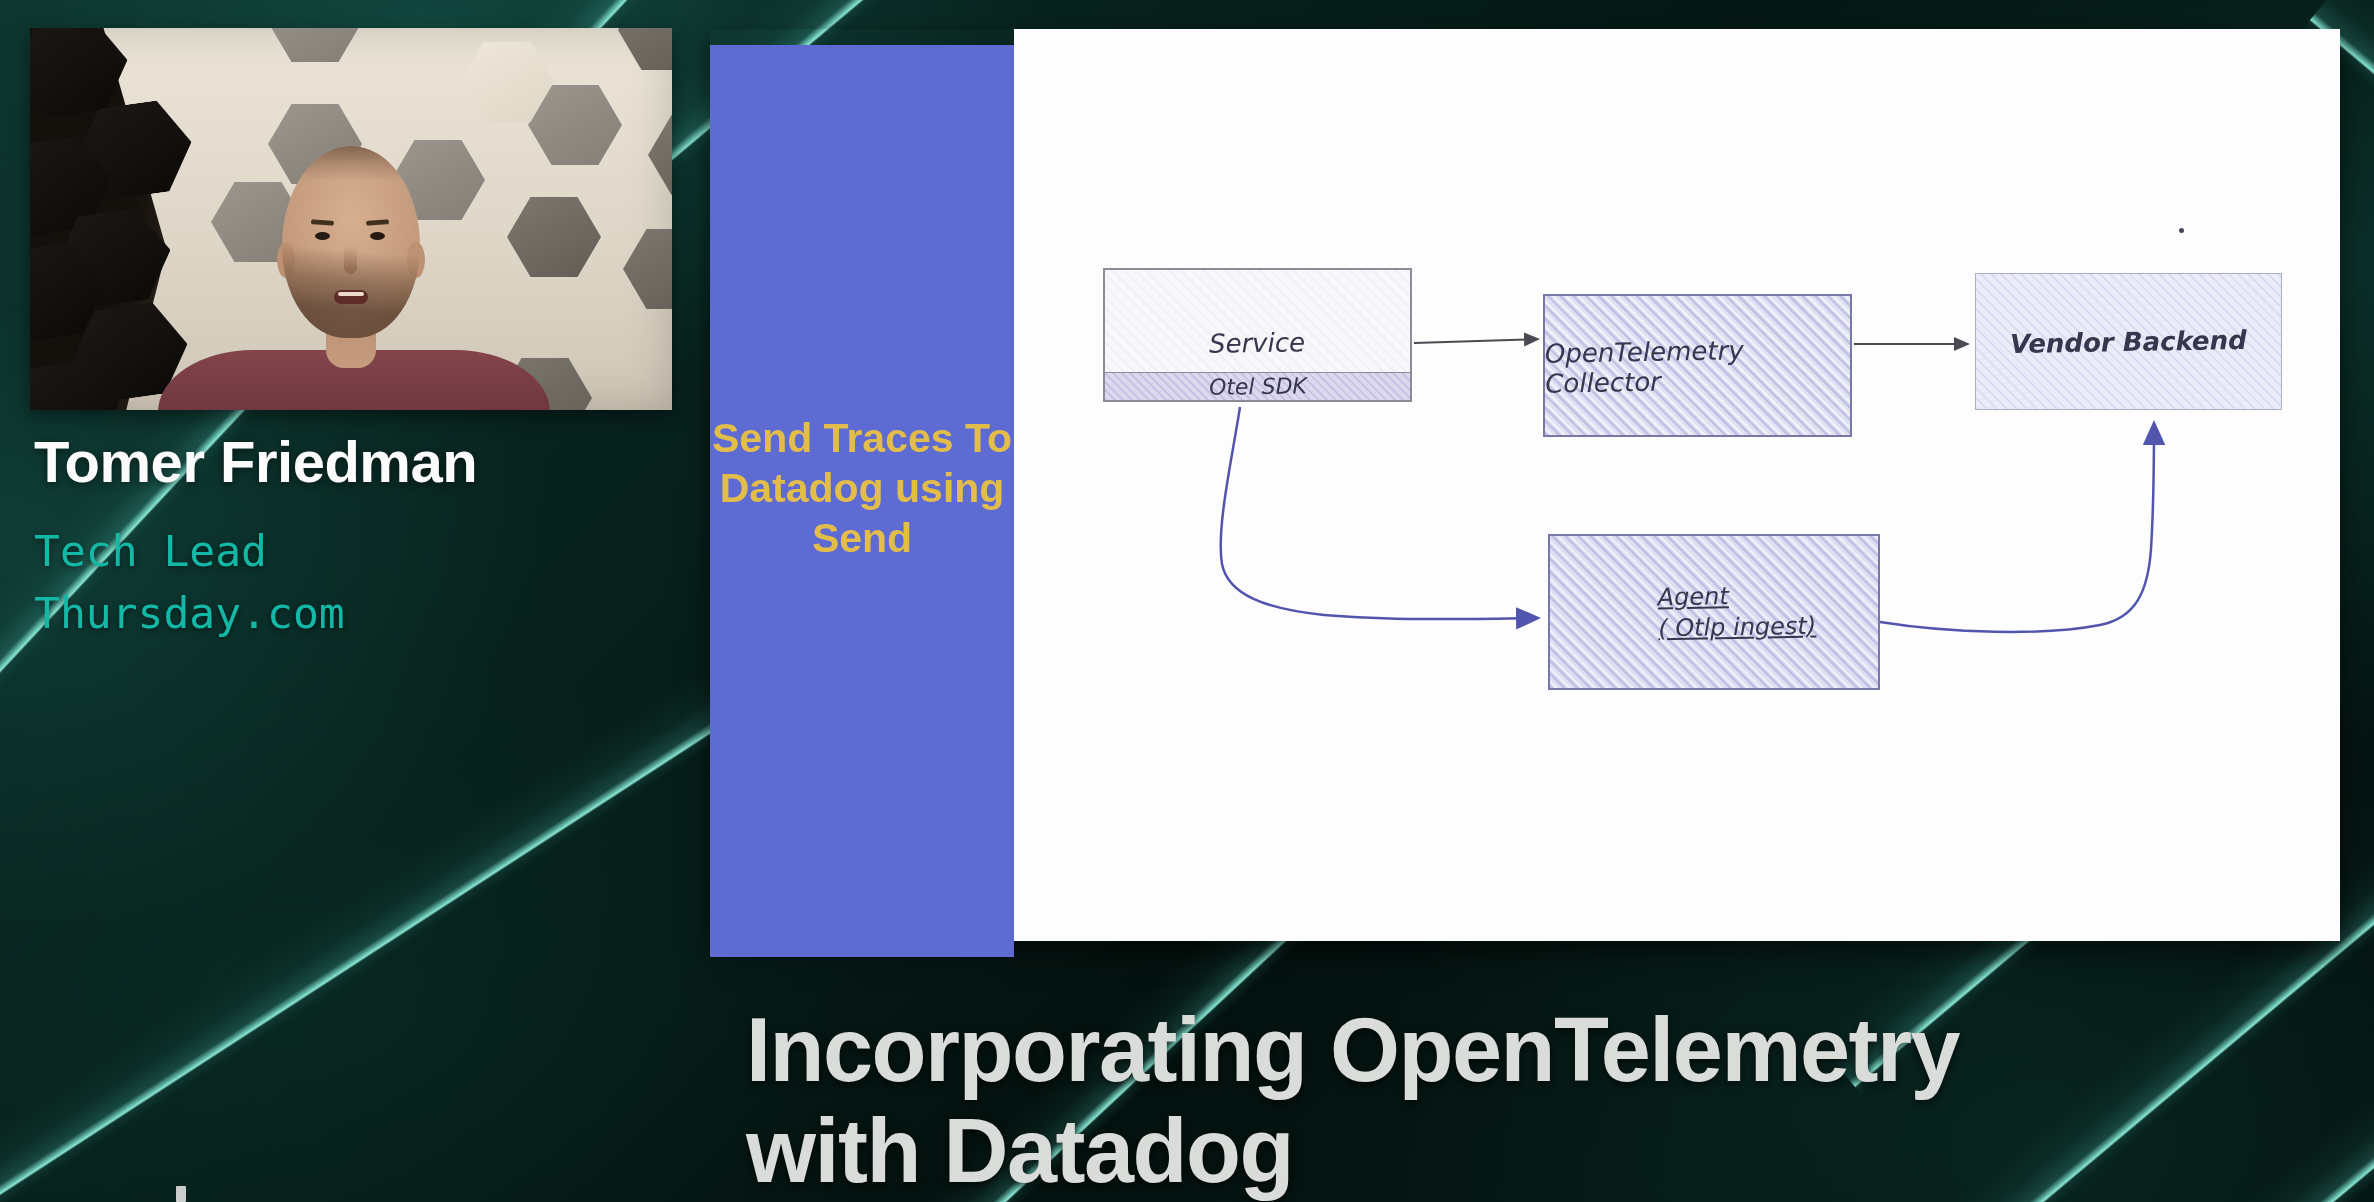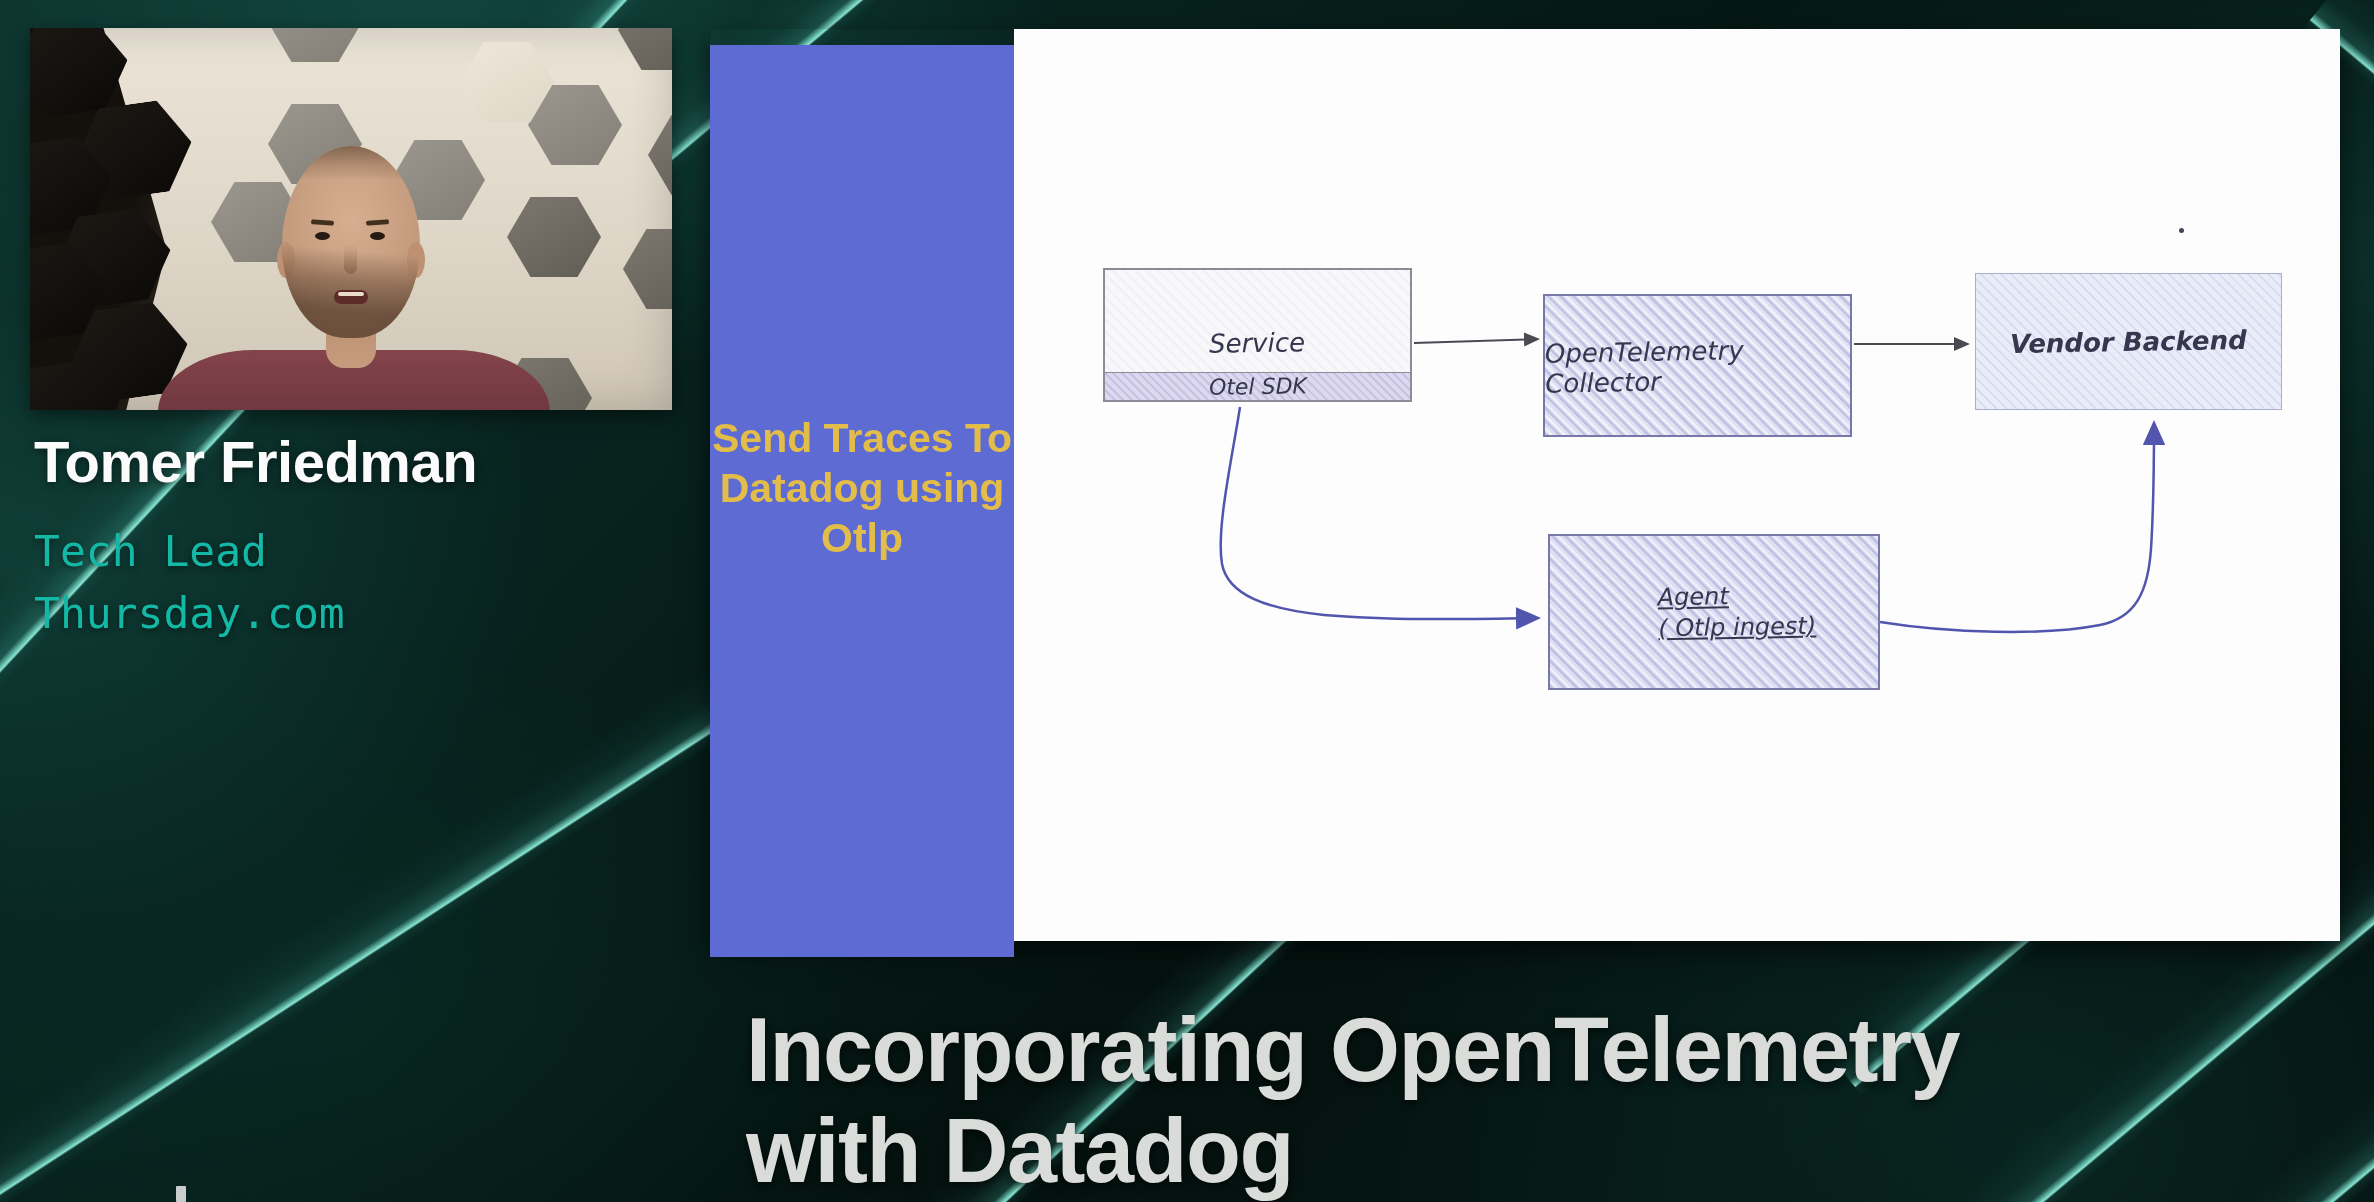--- a/index.html
+++ b/index.html
@@ -162,21 +162,21 @@
   <div class="speaker-name">Tomer Friedman</div>
   <div class="speaker-sub">
     <div>Tech Lead</div>
     <div>Thursday.com</div>
   </div>
 
   <div class="slide">
     <div class="slide-sidebar">
       <div class="sidebar-title">
         <div>Send Traces To</div>
-        <div>Datadog using Otlp</div>
+        <div>Datadog using Send</div>
       </div>
     </div>
     <div class="slide-canvas">
       <svg class="edges" viewBox="0 0 1326 912">
         <defs>
           <marker id="ahGray" markerWidth="9" markerHeight="8" refX="7" refY="3.5" orient="auto">
             <path d="M0,0 L8,3.5 L0,7 z" fill="#4a4a52"></path>
           </marker>
           <marker id="ahIndigo" markerWidth="11" markerHeight="10" refX="8" refY="4.5" orient="auto">
             <path d="M0,0 L10,4.5 L0,9 z" fill="#5255ad"></path>

